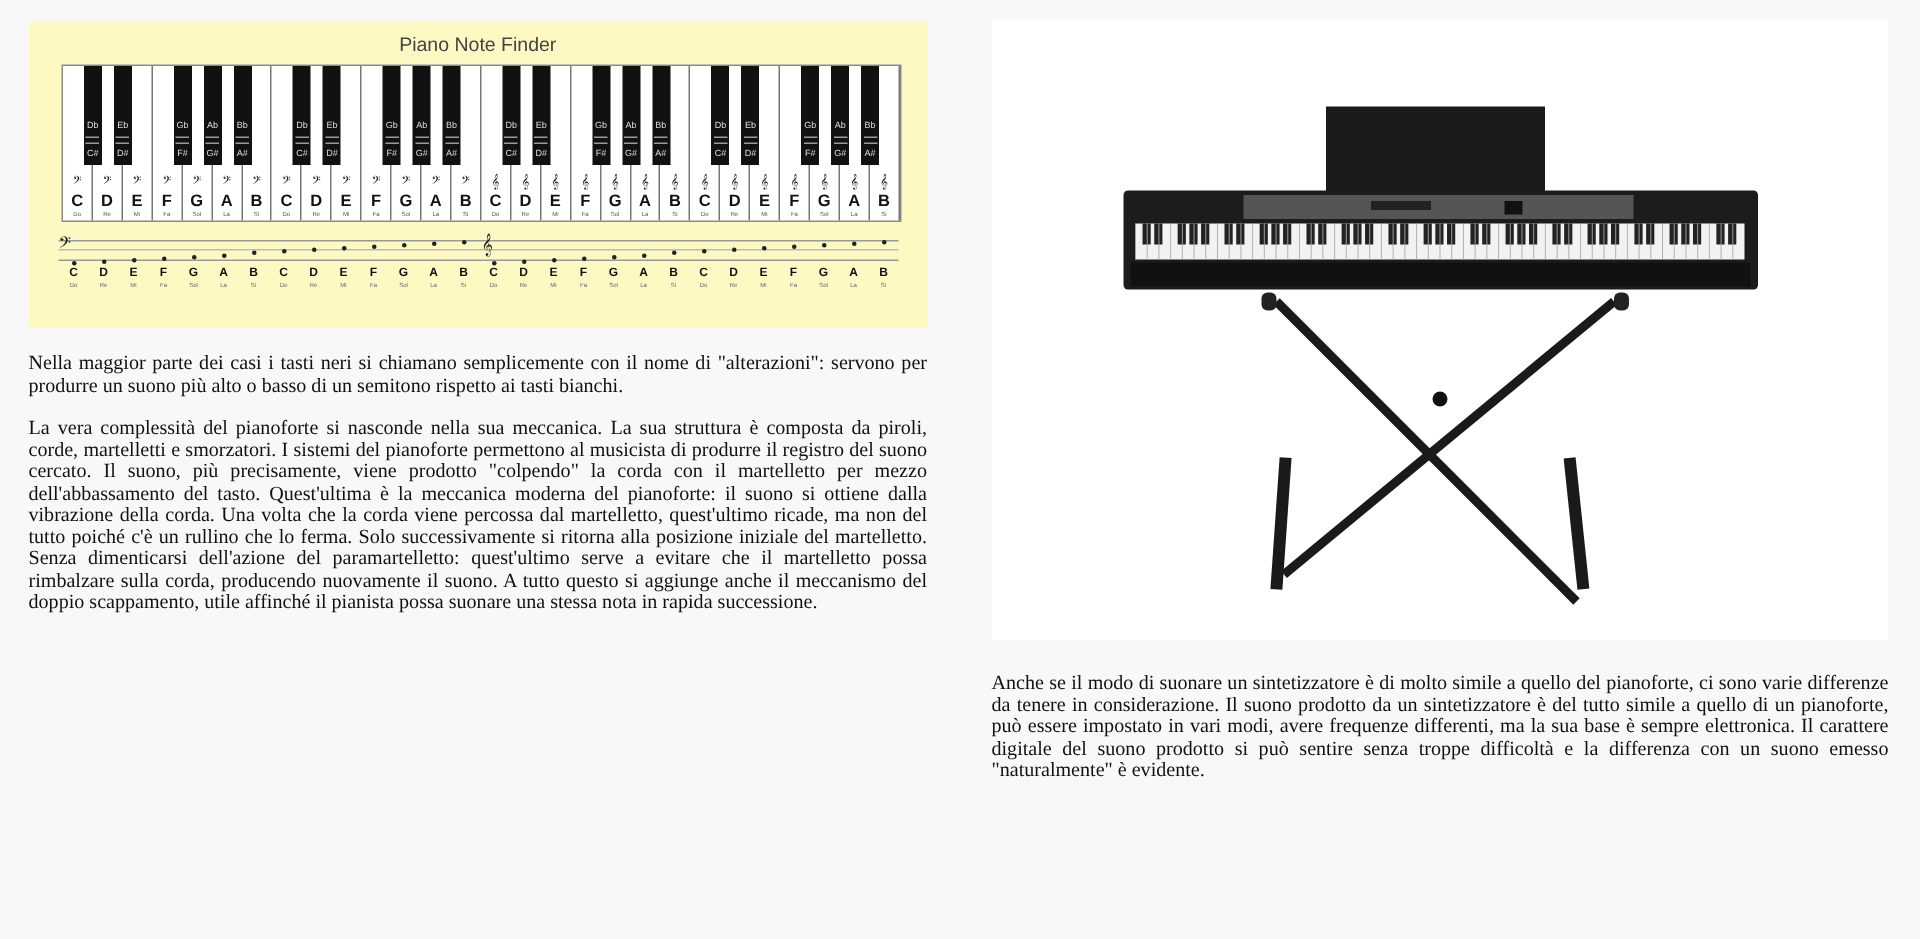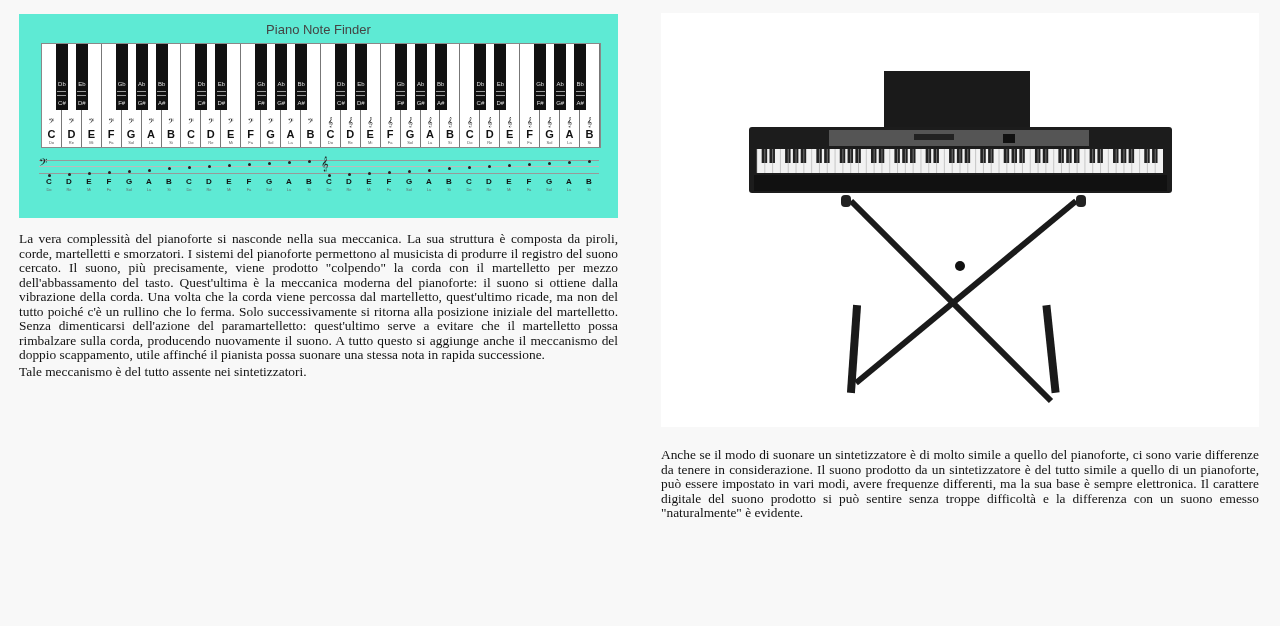--- a/index.html
+++ b/index.html
@@ -8,21 +8,21 @@
     background: #f8f8f8;
     font-family: "Liberation Serif", "DejaVu Serif", serif;
     color: #111;
     position: relative;
   }
   .col-left { position: absolute; left: 19px; top: 14px; width: 599px; }
   .col-right { position: absolute; left: 661px; top: 13px; width: 598px; }
 
   
   .chart {
-    width: 599px; height: 204px; background: #5eead4; position: relative;
+    width: 599px; height: 204px; background: #fef9c3; position: relative;
   }
   .chart-title {
     position: absolute; top: 8px; left: 0; width: 100%; text-align: center;
     font-family: "Liberation Sans", "DejaVu Sans", sans-serif;
     font-size: 13px; color: #444;
   }
   .keyboard {
     position: absolute; left: 22px; top: 29px; width: 558px; height: 103px;
     border: 1px solid #888; background: #fff; display: flex;
   }
@@ -464,22 +464,22 @@
         <span class="staff-dot" style="left: 429px; top: 6.3px;"></span>
         <span class="staff-dot" style="left: 449px; top: 5.2px;"></span>
         <span class="staff-dot" style="left: 469px; top: 4.1px;"></span>
         <span class="staff-dot" style="left: 489px; top: 3px;"></span>
         <span class="staff-dot" style="left: 509px; top: 1.9px;"></span>
         <span class="staff-dot" style="left: 529px; top: 0.8px;"></span>
         <span class="staff-dot" style="left: 549px; top: -0.3px;"></span>
       </div>
   </div>
 
+  <p class="body-text p1">Nella maggior parte dei casi i tasti neri si chiamano semplicemente con il nome di "alterazioni": servono per produrre un suono più alto o basso di un semitono rispetto ai tasti bianchi.</p>
   <p class="body-text p2">La vera complessità del pianoforte si nasconde nella sua meccanica. La sua struttura è composta da piroli, corde, martelletti e smorzatori. I sistemi del pianoforte permettono al musicista di produrre il registro del suono cercato. Il suono, più precisamente, viene prodotto "colpendo" la corda con il martelletto per mezzo dell'abbassamento del tasto. Quest'ultima è la meccanica moderna del pianoforte: il suono si ottiene dalla vibrazione della corda. Una volta che la corda viene percossa dal martelletto, quest'ultimo ricade, ma non del tutto poiché c'è un rullino che lo ferma. Solo successivamente si ritorna alla posizione iniziale del martelletto. Senza dimenticarsi dell'azione del paramartelletto: quest'ultimo serve a evitare che il martelletto possa rimbalzare sulla corda, producendo nuovamente il suono. A tutto questo si aggiunge anche il meccanismo del doppio scappamento, utile affinché il pianista possa suonare una stessa nota in rapida successione.</p>
-  <p class="body-text p3">Tale meccanismo è del tutto assente nei sintetizzatori.</p>
 </div>
 
 <div class="col-right">
   <div class="synth-img" title="Sintetizzatore su supporto a X">
     <svg width="598" height="414" viewBox="0 0 598 414">
 
       <rect x="223" y="58" width="146" height="60" fill="#1a1a1a"></rect>
 
       <rect x="88" y="114" width="423" height="66" rx="3" fill="#1c1c1c"></rect>
       <rect x="168" y="117" width="260" height="16" fill="#555"></rect>

